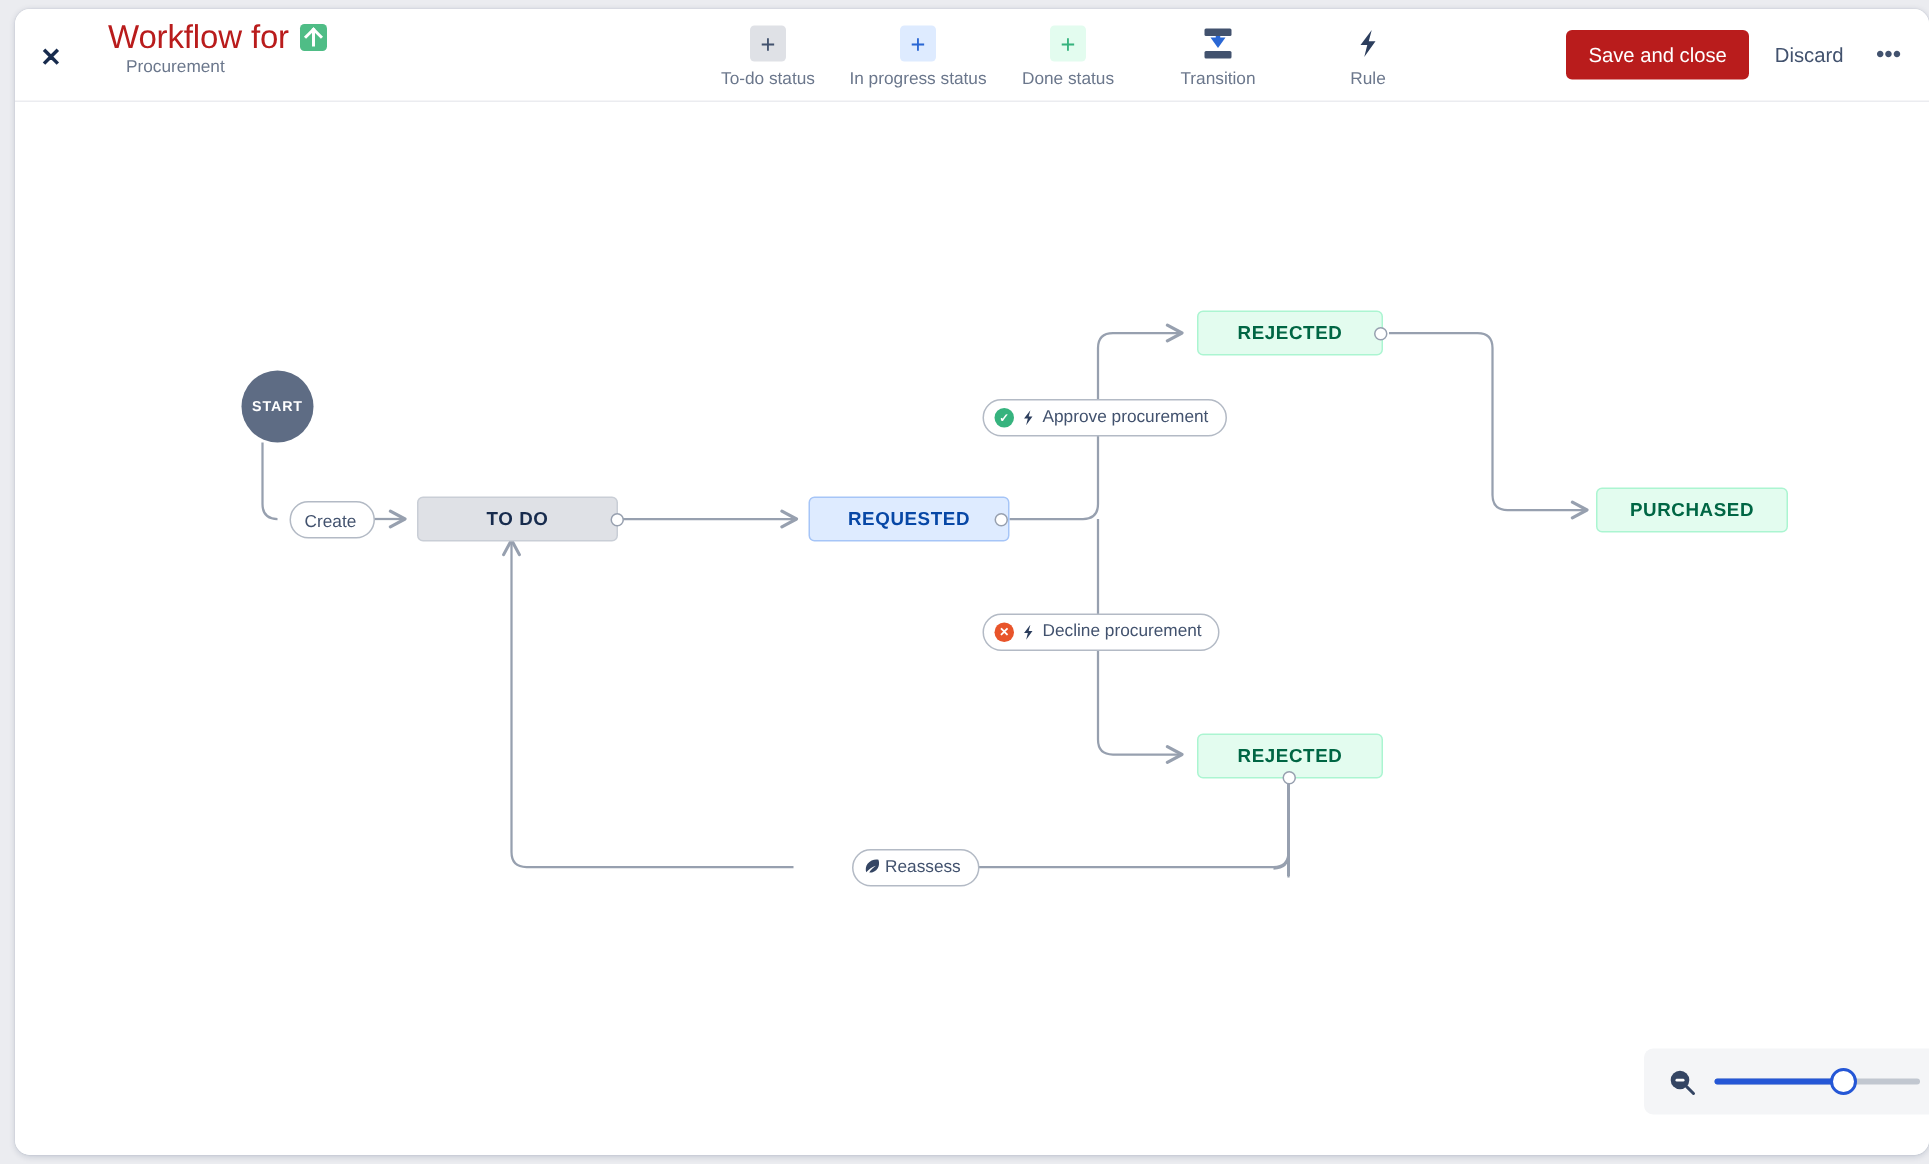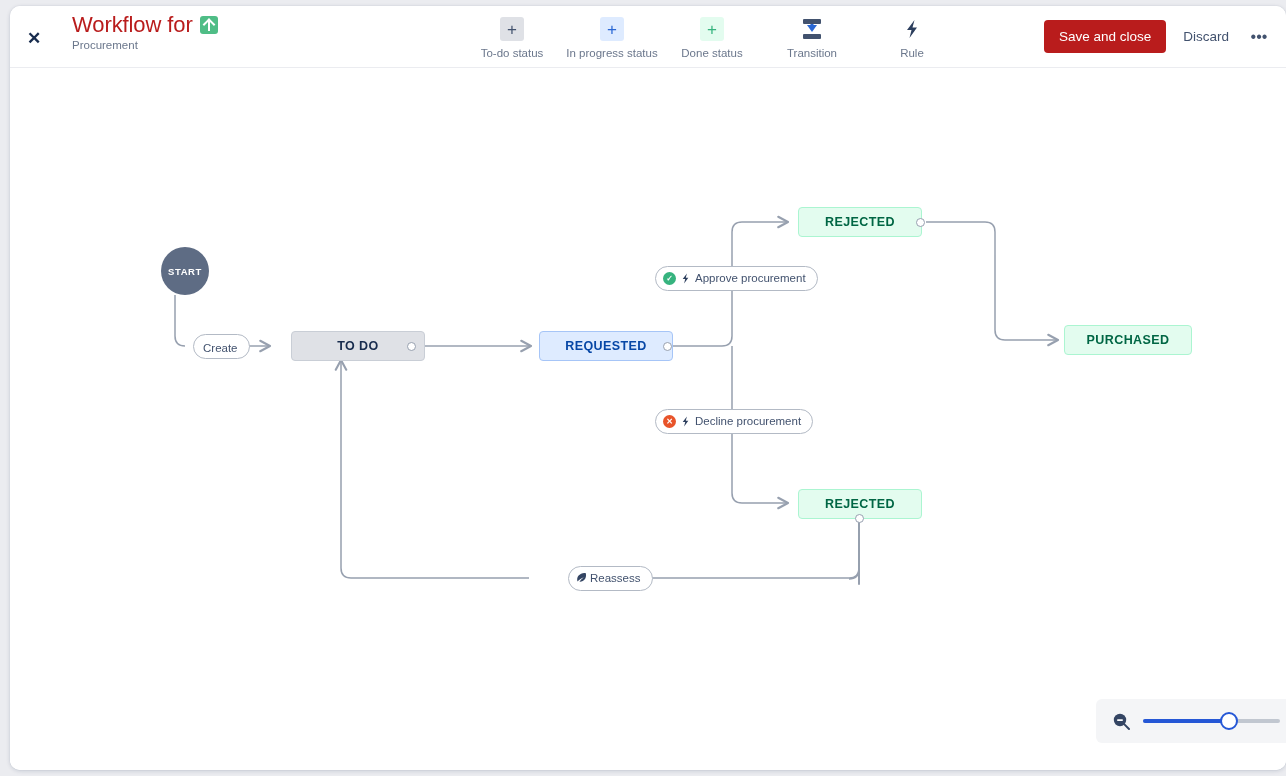--- a/index.html
+++ b/index.html
@@ -45,21 +45,21 @@
   }
   .prio-icon::after {
     content: ""; position: absolute; left: 50%; top: 3.5px;
     width: 2px; height: 11px; background: #fff; transform: translateX(-50%);
   }
   .prio-icon::before {
     content: ""; position: absolute; left: 50%; top: 4px;
     width: 7px; height: 7px; border-left: 2px solid #fff; border-top: 2px solid #fff;
     transform: translateX(-50%) rotate(45deg);
   }
-  .wf-sub { font-size: 11.5px; color: #6b778c; margin-top: 2px; line-height: 14px; }
+  .wf-sub { font-size: 11.5px; color: #6b778c; margin-top: 2px; line-height: 14px; margin-left: 12px; }
 
   .tools { position: absolute; left: 452px; top: 6px; display: flex; gap: 0px; }
   .tool {
     width: 100px; display: flex; flex-direction: column;
     align-items: center; gap: 6px; cursor: pointer; padding-top: 5px;
   }
   .tool-ico {
     width: 24px; height: 24px; border-radius: 3px;
     display: flex; align-items: center; justify-content: center;
     font-size: 17px; font-weight: 500; line-height: 1;
@@ -270,21 +270,21 @@
         <path d="M849,441 L849,500 L849,500"></path>
         <path d="M849,441 L849,501"></path>
         <path d="M849,441 L849,500 Q849,510 849,510 L849,501 Q849,511 839,511"></path>
         <path d="M849,441 L849,500 Q849,510 839,510 L620,510"></path>
         <path d="M519,510 L341,510 Q331,510 331,500 L331,292" marker-end="url(#ah)"></path>
       </g>
     </svg>
 
     <div class="start-node" style="left:151px; top:179px;">START</div>
 
-    <div class="node n-todo" style="left:281px; top:263px; width:134px; height:30px;">TO DO</div>
+    <div class="node n-todo" style="left:268px; top:263px; width:134px; height:30px;">TO DO</div>
     <div class="port" style="left:397px; top:274px;"></div>
 
     <div class="node n-prog" style="left:529px; top:263px; width:134px; height:30px;">REQUESTED</div>
     <div class="port" style="left:653px; top:274px;"></div>
 
     <div class="node n-done" style="left:788px; top:139px; width:124px; height:30px;">REJECTED</div>
     <div class="port" style="left:906px; top:150px;"></div>
 
     <div class="node n-done" style="left:788px; top:421px; width:124px; height:30px;">REJECTED</div>
     <div class="port" style="left:845px; top:446px;"></div>

